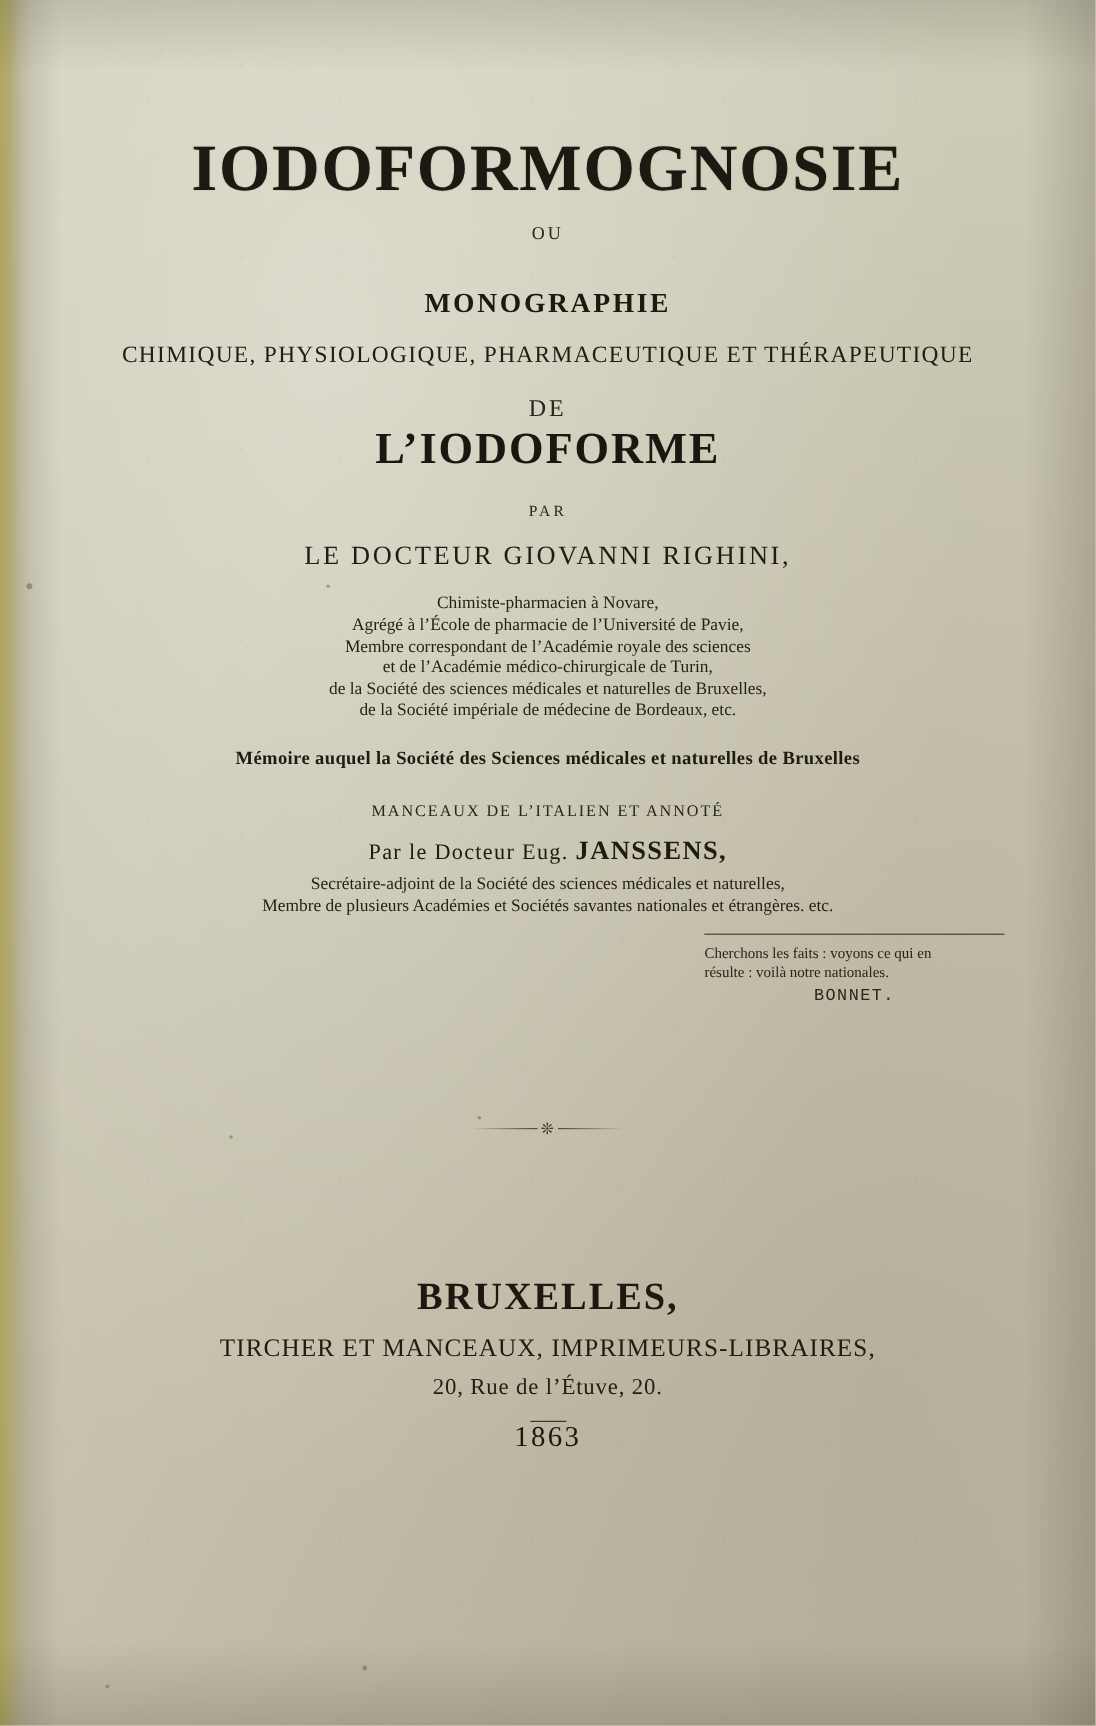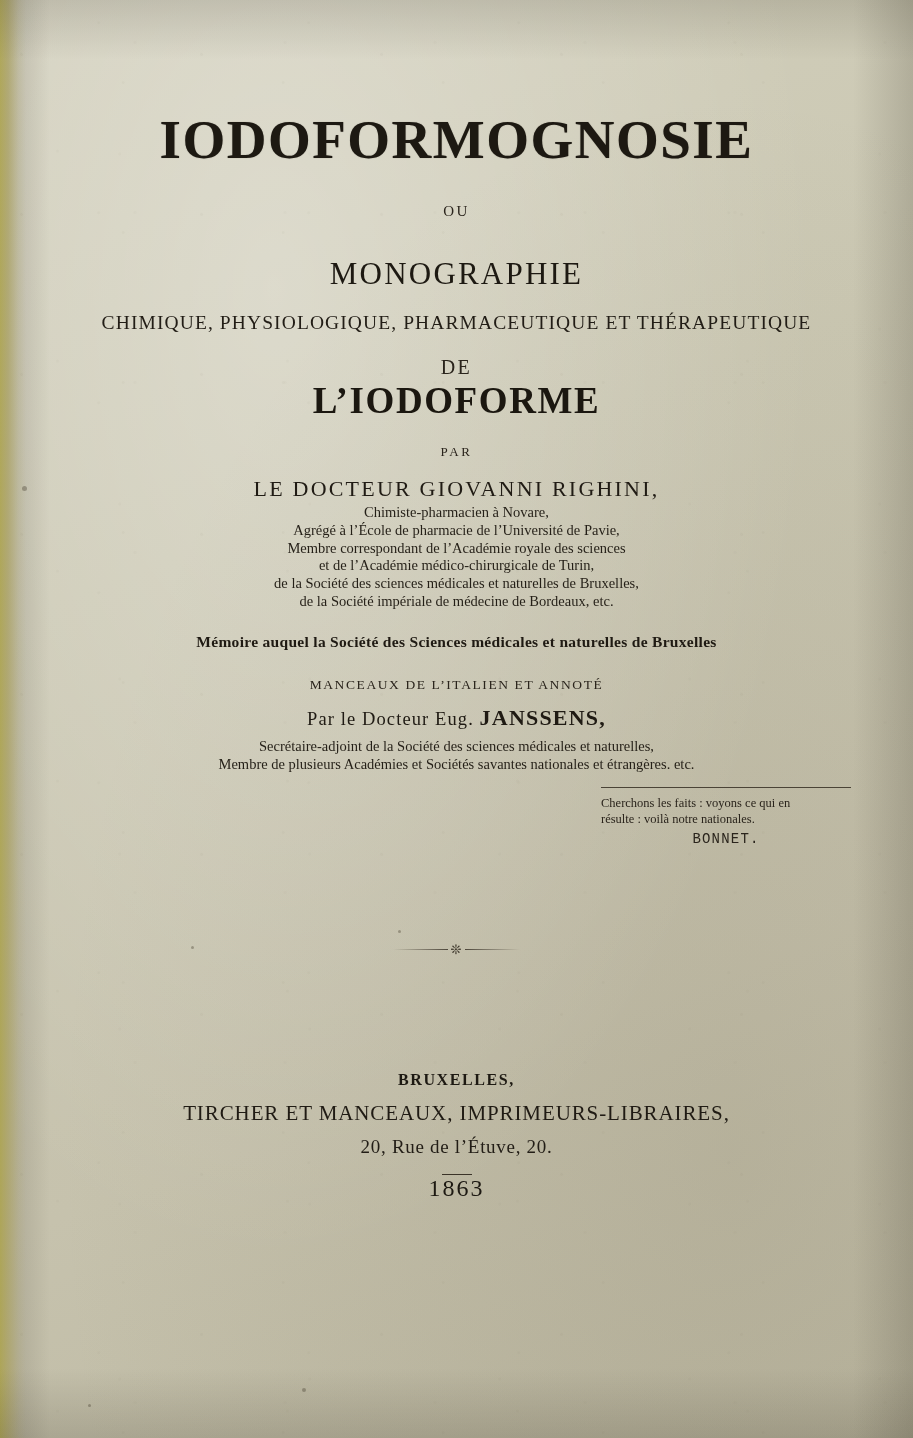--- a/index.html
+++ b/index.html
@@ -61,44 +61,44 @@
       radial-gradient(circle at 63% 88%, rgba(90,82,60,.07) 0 1px, transparent 2px),
       radial-gradient(circle at 90% 25%, rgba(90,82,60,.07) 0 1px, transparent 2px);
     background-size: 180px 160px, 210px 190px, 160px 150px, 230px 210px, 190px 175px, 150px 170px;
   }
 
   .content {
     position: relative;
     z-index: 3;
     color: #241f18;
     text-align: center;
-    padding: 0 26px;
+    padding: 0 40px;
   }
 
   
   .title-main {
     margin-top: 112px;
     font-family: "Liberation Serif", serif;
     font-weight: bold;
     font-size: 55px;
     letter-spacing: 1.5px;
     color: #1d1912;
     line-height: 1;
     text-shadow: 0 0 1px rgba(40,35,25,.35);
   }
   .word-ou {
-    margin-top: 36px;
+    margin-top: 20px;
     font-size: 15px;
     letter-spacing: 2.5px;
     color: #2a241c;
   }
   .title-mono {
     margin-top: 36px;
-    font-weight: normal;
-    font-size: 31px;
+    font-weight: bold;
+    font-size: 23px;
     letter-spacing: 2.2px;
     color: #1d1912;
   }
   .subtitle-line {
     margin-top: 20px;
     font-size: 19.5px;
     letter-spacing: 1.1px;
     color: #221d16;
   }
   .word-de {
@@ -119,21 +119,21 @@
     letter-spacing: 2.6px;
     color: #2a241c;
   }
   .author {
     margin-top: 16px;
     font-size: 22px;
     letter-spacing: 2.2px;
     color: #201b14;
   }
   .author-credits {
-    margin-top: 2px;
+    margin-top: 19px;
     font-size: 14.5px;
     line-height: 1.23;
     color: #241f17;
   }
   .memoir {
     margin-top: 20px;
     font-weight: bold;
     font-size: 15.5px;
     line-height: 1.4;
     letter-spacing: .3px;
@@ -208,21 +208,21 @@
   .ornament .dash.right {
     background: linear-gradient(270deg, rgba(58,51,40,0), rgba(58,51,40,.85));
   }
 
   
   .imprint {
     margin-top: 112px;
   }
   .imprint .city {
     font-weight: bold;
-    font-size: 16px;
+    font-size: 32px;
     letter-spacing: 1.6px;
     color: #1d1912;
   }
   .imprint .printer {
     margin-top: 12px;
     font-size: 21px;
     letter-spacing: .9px;
     color: #201b14;
   }
   .imprint .address {

